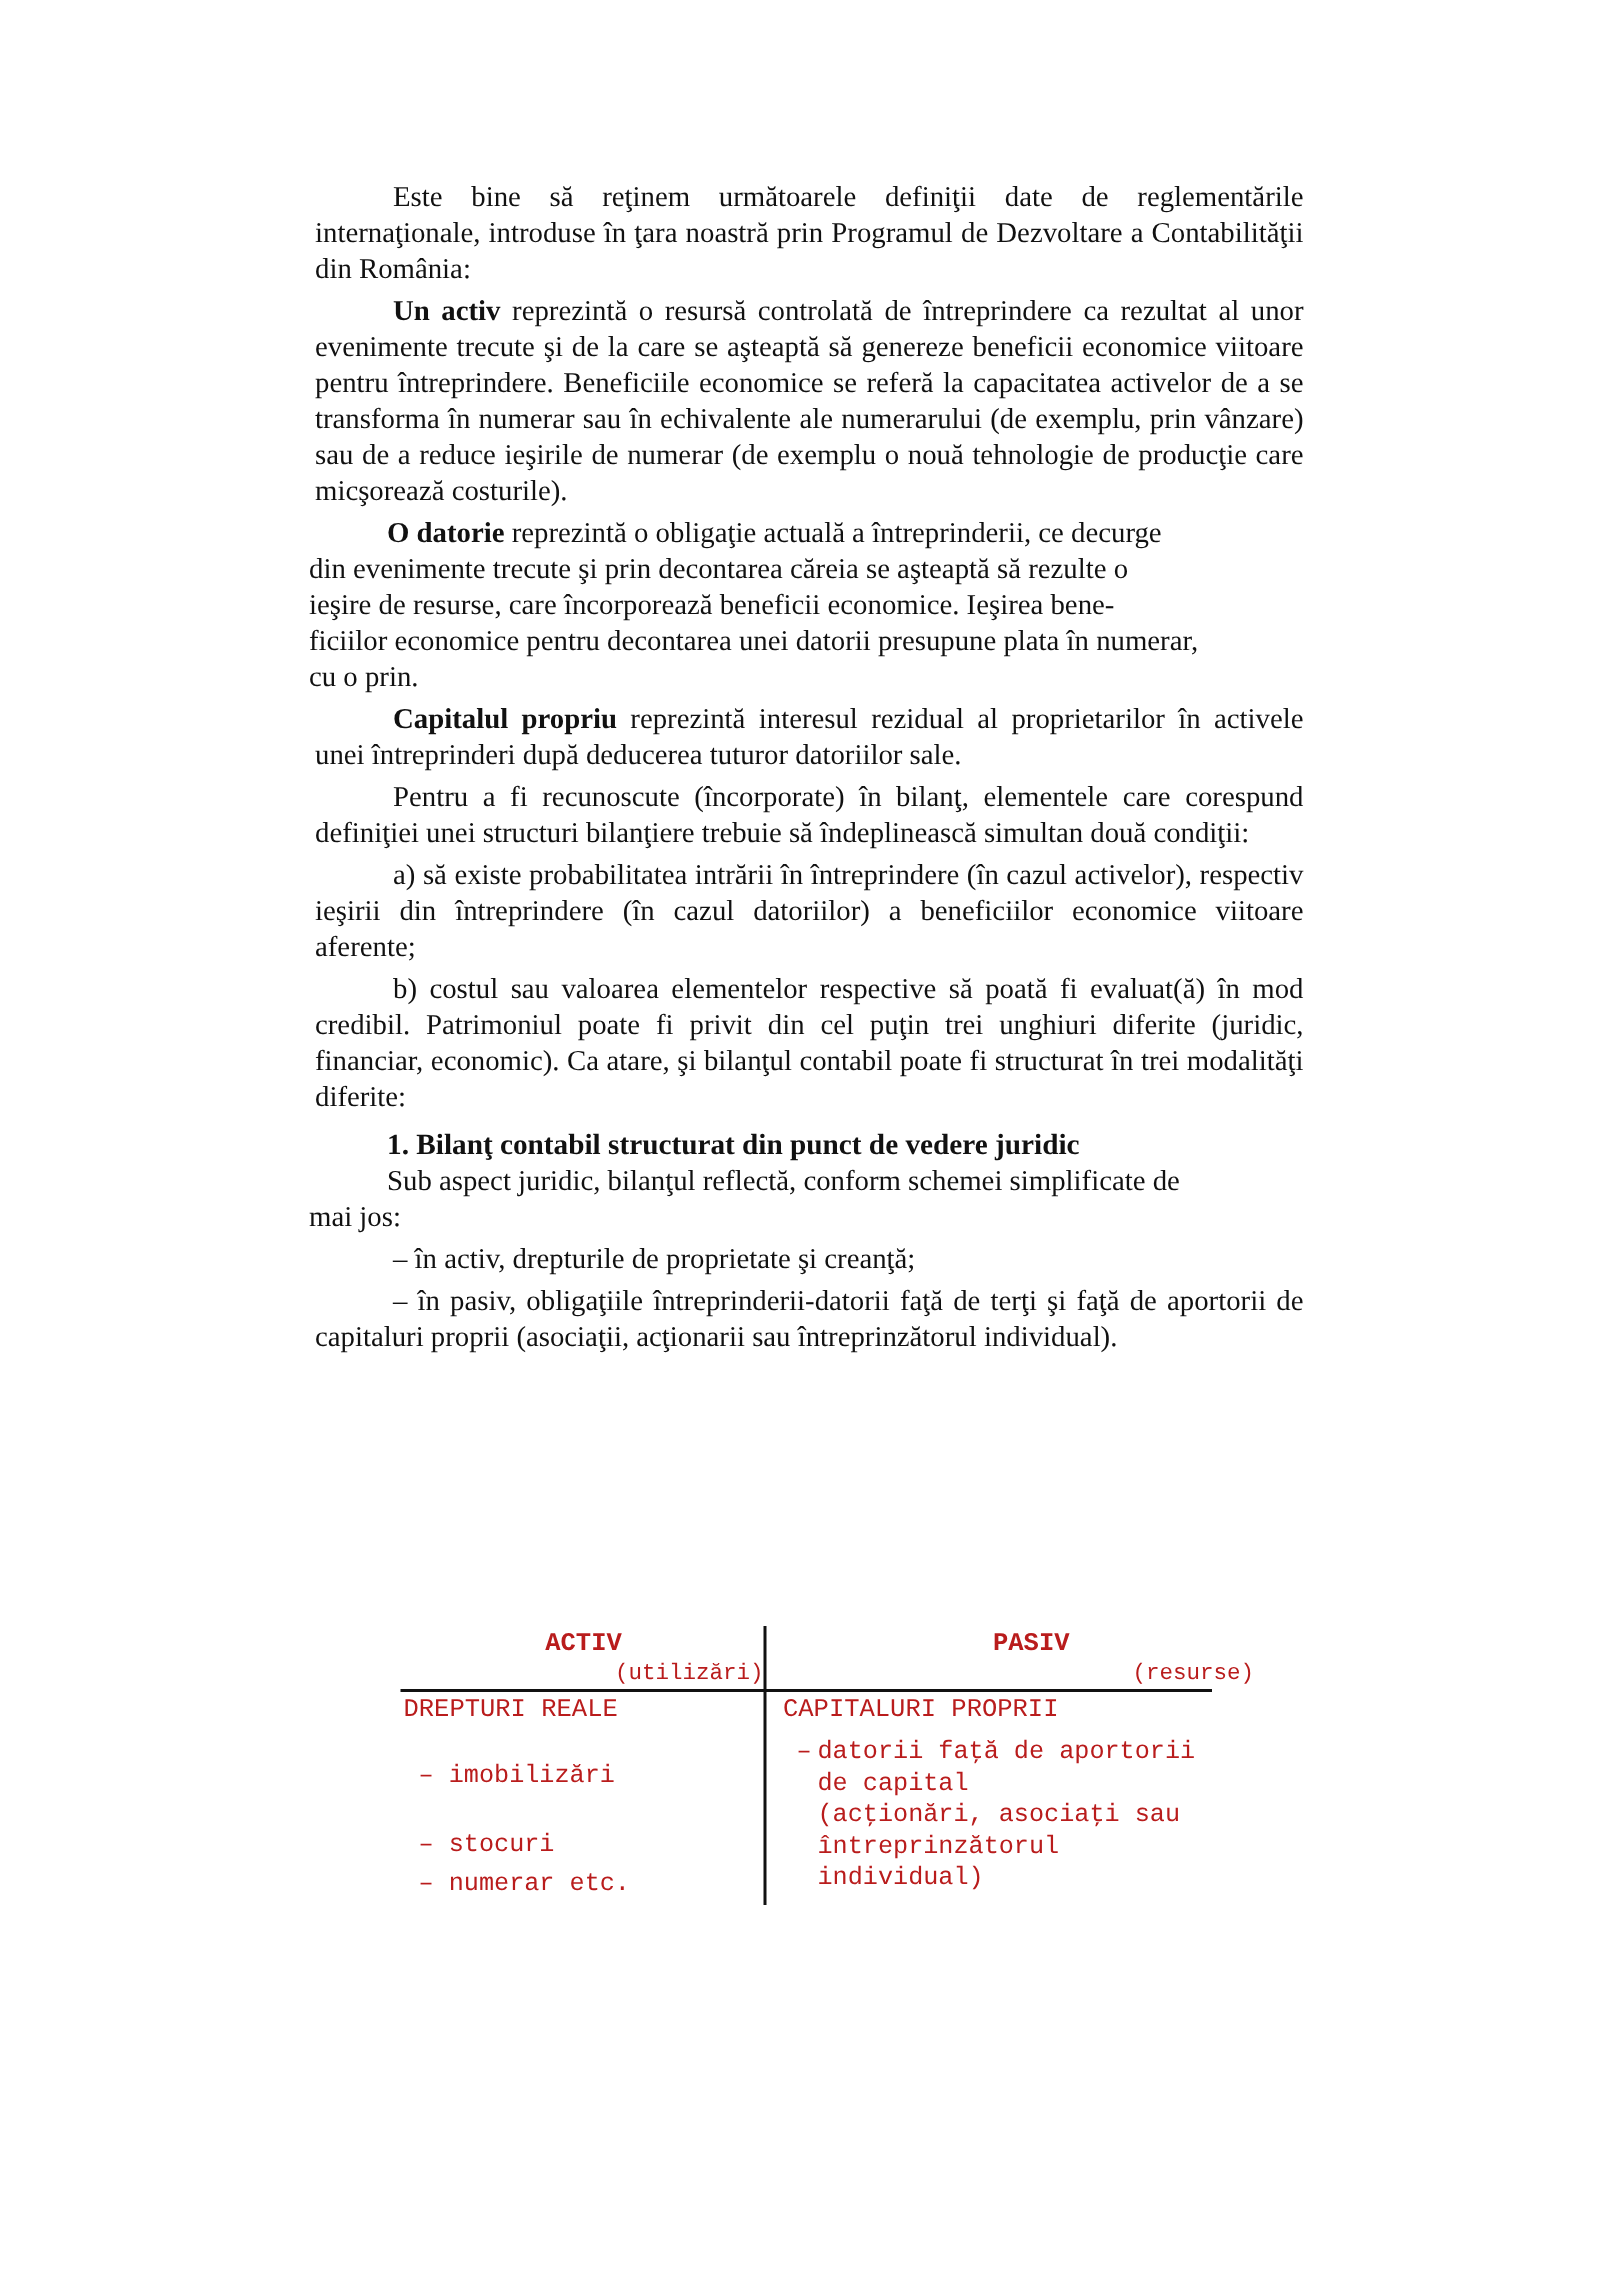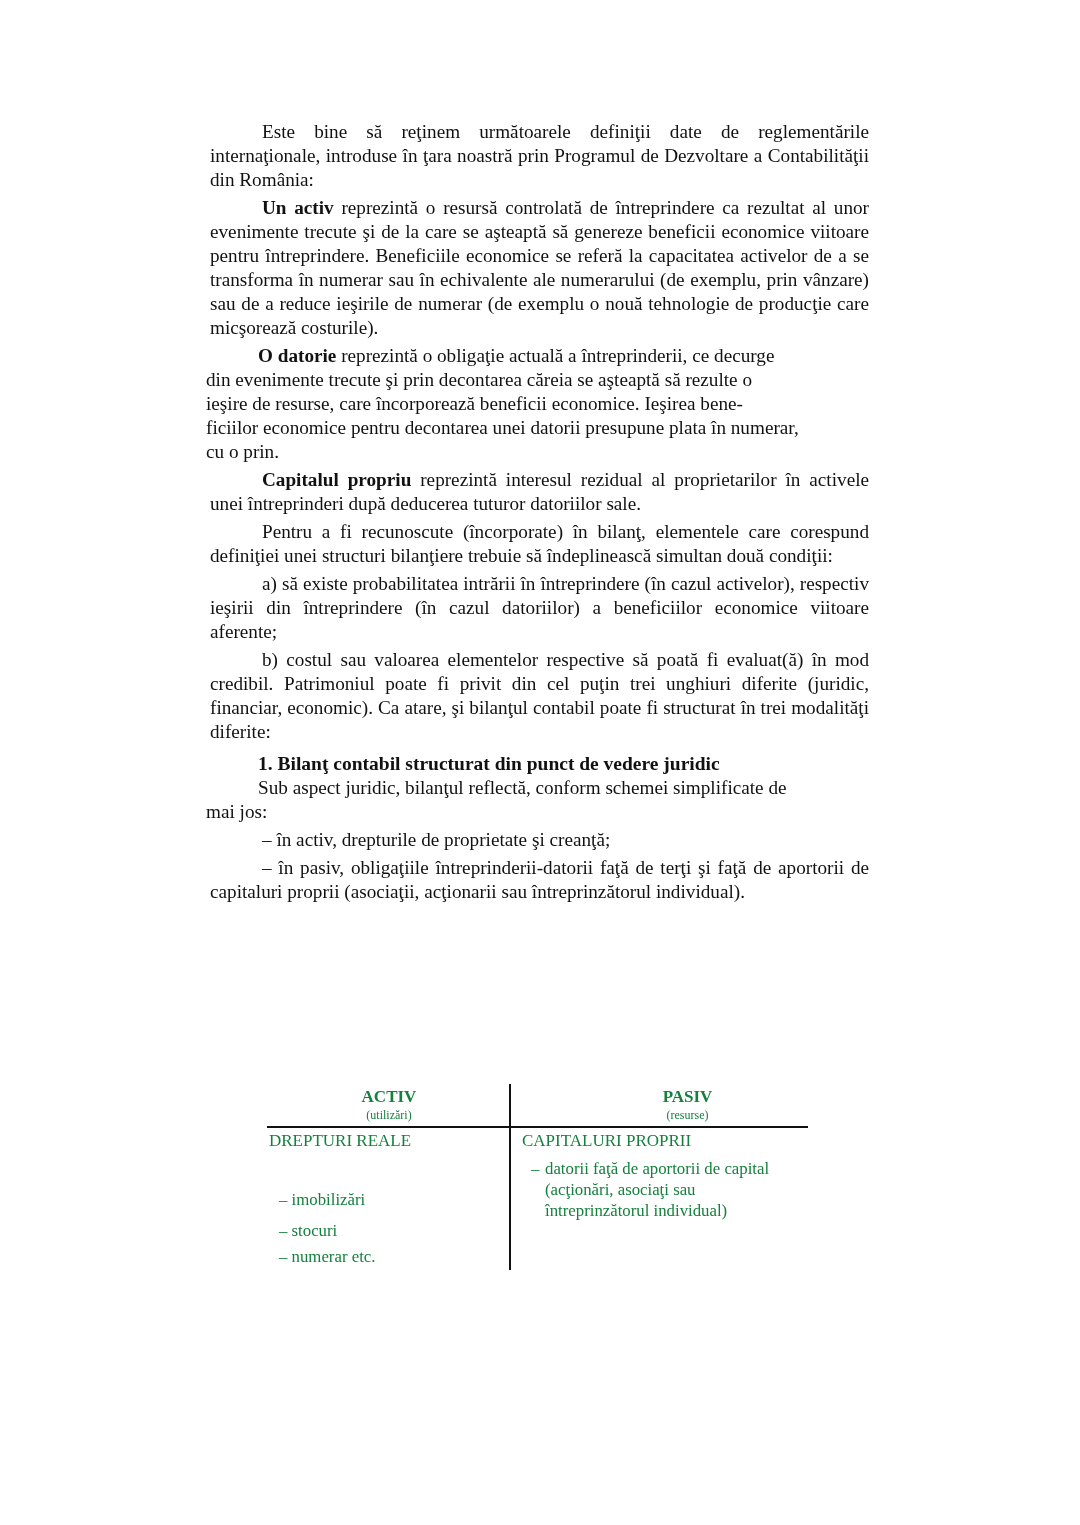--- a/index.html
+++ b/index.html
@@ -42,24 +42,24 @@
       font-size: 19.5px;
     }
 
     
     .taccount {
       position: absolute;
       left: 267px;
       top: 1084px;
       width: 541px;
       height: 190px;
-      font-family: Liberation Serif, serif;
+      font-family: Liberation Mono, monospace;
       font-size: 16.8px;
       line-height: 21px;
-      color: #15803d;
+      color: #b91c1c;
     }
     .t-vline {
       position: absolute;
       left: 242px;
       top: 0;
       width: 2px;
       height: 186px;
       background: #111;
     }
     .t-hline {
@@ -71,21 +71,21 @@
       background: #111;
     }
     .t-head {
       position: absolute;
       top: 3px;
       text-align: center;
       line-height: 19px;
       padding-left: 28px;
     }
     .t-head .title { font-weight: bold; font-size: 17px; display: block; }
-    .t-head .sub { display: block; font-size: 12px; }
+    .t-head .sub { display: block; font-size: 15px; text-align: right; }
     .t-head.left { left: 0; width: 242px; padding-left: 0; }
     .t-head.left .title, .t-head.left .sub { margin-left: 2px; }
     .t-head.right { left: 244px; width: 297px; }
     .t-cell { position: absolute; white-space: nowrap; }
     .t-section { top: 46px; font-size: 17px; }
     .t-left-section { left: 2px; }
     .t-right-section { left: 255px; }
     .t-item-l { left: 12px; }
     .t-right-item {
       position: absolute;
@@ -145,21 +145,21 @@
       <span class="sub">(utilizări)</span>
     </div>
     <div class="t-head right">
       <span class="title">PASIV</span>
       <span class="sub">(resurse)</span>
     </div>
 
     <div class="t-cell t-section t-left-section">DREPTURI REALE</div>
     <div class="t-cell t-section t-right-section">CAPITALURI PROPRII</div>
 
-    <div class="t-cell t-item-l" style="top:105px;">– imobilizări</div>
+    <div class="t-cell t-item-l" style="top:90px;">– imobilizări</div>
     <div class="t-cell t-item-l" style="top:136px;">– stocuri</div>
     <div class="t-cell t-item-l" style="top:162px;">– numerar etc.</div>
 
     <div class="t-right-item">
       <span class="dash">–</span>
       <span class="txt">datorii faţă de aportorii de capital</span>
       <span class="txt">(acţionări, asociaţi sau</span>
       <span class="txt">întreprinzătorul individual)</span>
     </div>
   </div>

